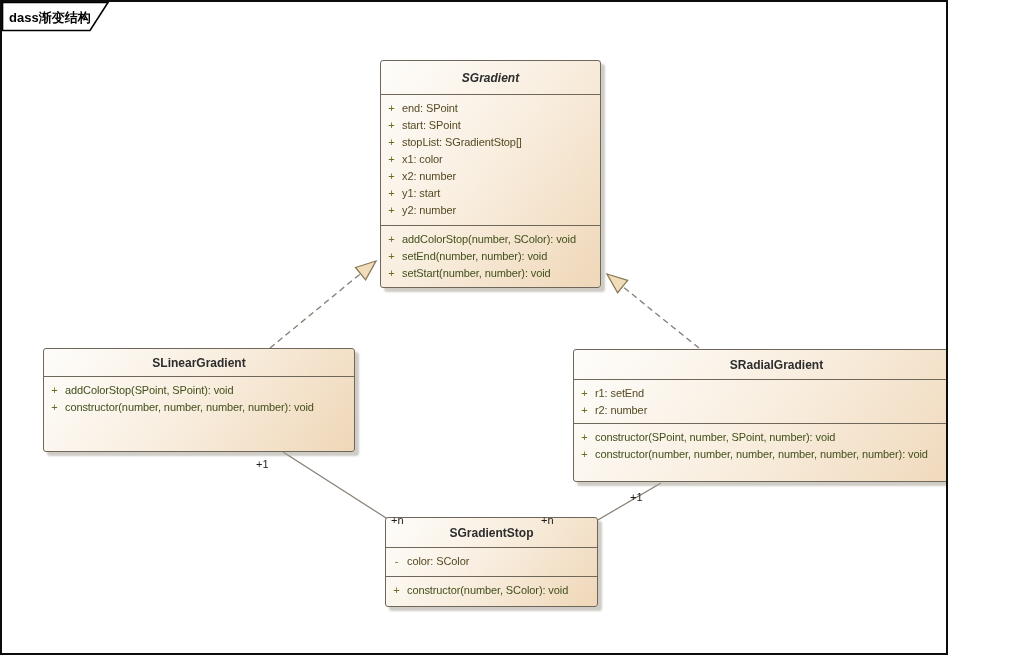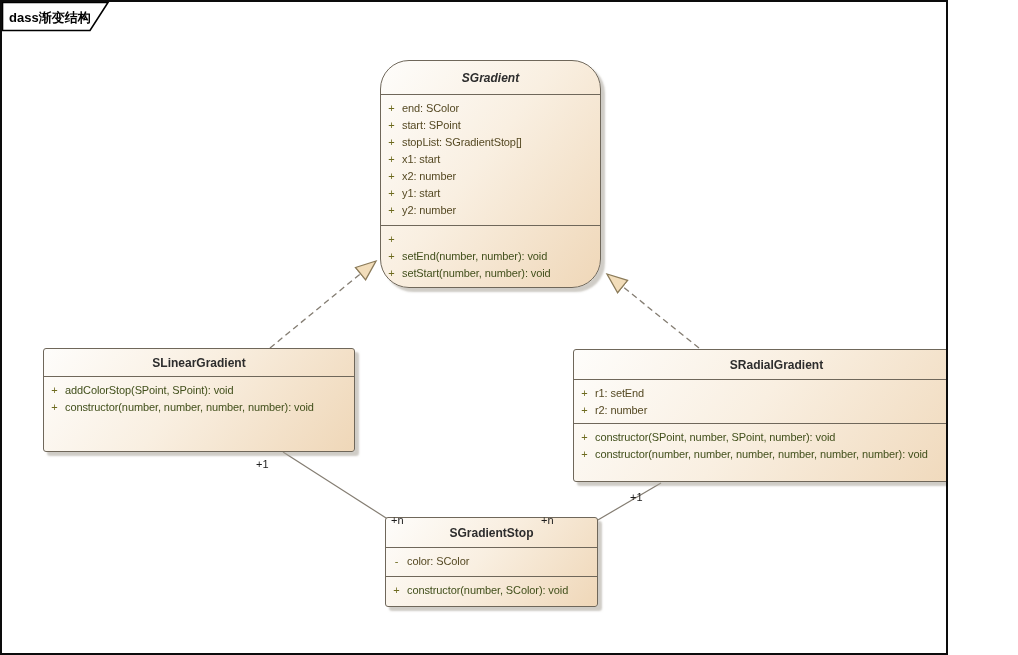--- a/index.html
+++ b/index.html
@@ -84,55 +84,56 @@
 
     <line x1="268" y1="346" x2="374" y2="259" stroke="#847d72" stroke-width="1.3" stroke-dasharray="6,4" marker-end="url(#tri)"></line>
 
     <line x1="697" y1="346" x2="605" y2="272" stroke="#847d72" stroke-width="1.3" stroke-dasharray="6,4" marker-end="url(#tri)"></line>
 
     <line x1="281" y1="450" x2="420" y2="539" stroke="#847d72" stroke-width="1.2"></line>
 
     <line x1="659" y1="481" x2="560" y2="539" stroke="#847d72" stroke-width="1.2"></line>
   </svg>
 
-  <div class="uml-class" style="left:378px;top:58px;width:221px;height:228px;border-radius:29px;">
+  <div class="uml-class" style="left:378px;top:58px;width:221px;height:228px;">
     <div class="uml-title abstract" style="height:34px;">SGradient</div>
     <div class="uml-comp attrs" style="height:130px;">
         <div class="member">
           <span class="vis">+</span>
-          <span class="mtext">end: SColor</span>
+          <span class="mtext">end: SPoint</span>
         </div>
         <div class="member">
           <span class="vis">+</span>
           <span class="mtext">start: SPoint</span>
         </div>
         <div class="member">
           <span class="vis">+</span>
           <span class="mtext">stopList: SGradientStop[]</span>
         </div>
         <div class="member">
           <span class="vis">+</span>
-          <span class="mtext">x1: start</span>
+          <span class="mtext">x1: color</span>
         </div>
         <div class="member">
           <span class="vis">+</span>
           <span class="mtext">x2: number</span>
         </div>
         <div class="member">
           <span class="vis">+</span>
           <span class="mtext">y1: start</span>
         </div>
         <div class="member">
           <span class="vis">+</span>
           <span class="mtext">y2: number</span>
         </div>
       </div>
     <div class="uml-comp ops" style="height:62px;">
         <div class="member">
           <span class="vis">+</span>
+          <span class="mtext">addColorStop(number, SColor): void</span>
         </div>
         <div class="member">
           <span class="vis">+</span>
           <span class="mtext">setEnd(number, number): void</span>
         </div>
         <div class="member">
           <span class="vis">+</span>
           <span class="mtext">setStart(number, number): void</span>
         </div>
       </div>

